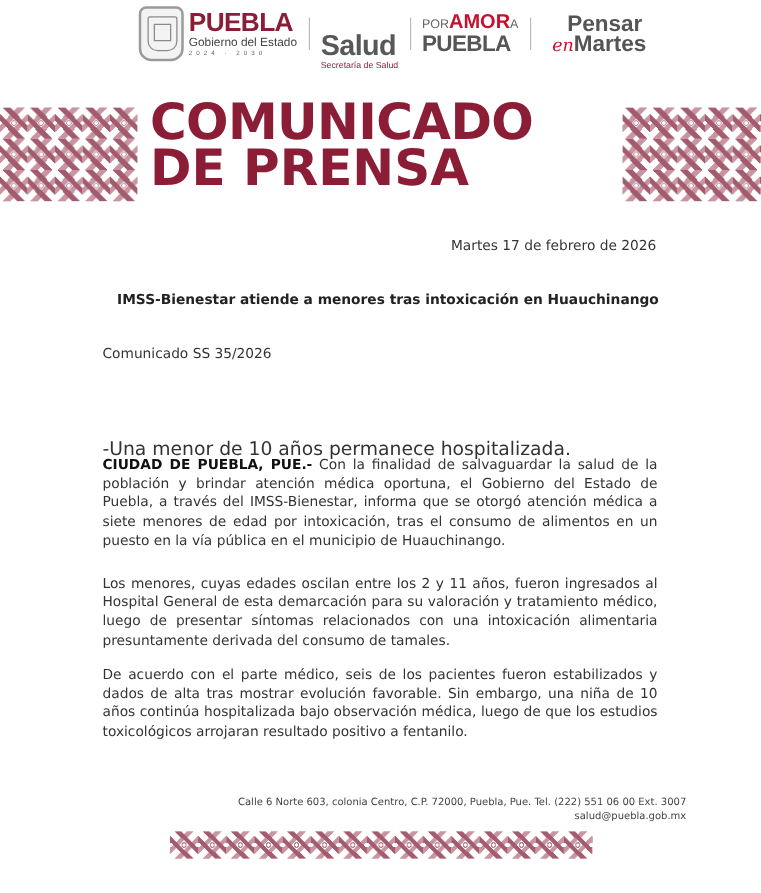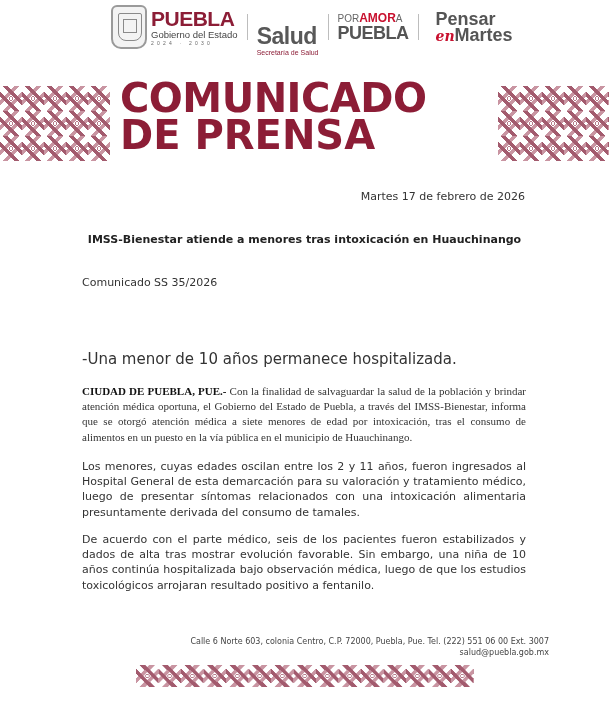--- a/index.html
+++ b/index.html
@@ -14,49 +14,49 @@
   .puebla-gov { margin-left: 4px; display: flex; flex-direction: column; line-height: 1; }
   .puebla-gov .big { font-family: "Liberation Sans", sans-serif; font-weight: 900; font-size: 21px; color: #8c1d36; letter-spacing: -0.5px; }
   .puebla-gov .sub { font-family: "Liberation Sans", sans-serif; font-size: 9.5px; color: #444; margin-top: 1px; }
   .puebla-gov .years { font-family: "Liberation Sans", sans-serif; font-size: 5px; color: #666; letter-spacing: 3.2px; margin-top: 2px; }
   .sep { width: 1px; height: 26px; background: #bdbdbd; margin: 0 9px; }
   .salud { display: flex; flex-direction: column; line-height: 1; }
   .salud .big { font-family: "Liberation Sans", sans-serif; font-weight: 900; font-size: 23px; color: #585858; letter-spacing: -0.5px; margin-top: 26px; }
   .salud .sub { font-family: "Liberation Sans", sans-serif; font-size: 7px; color: #8c1d36; margin-top: 1px; }
   .poramor { display: flex; flex-direction: column; line-height: 1; }
   .poramor .top { font-family: "Liberation Sans", sans-serif; font-size: 10px; color: #666; }
-  .poramor .top b { color: #c8102e; font-weight: 900; font-size: 12px; }
+  .poramor .top b { color: #c8102e; font-weight: 900; font-size: 16px; }
   .poramor .big { font-family: "Liberation Sans", sans-serif; font-weight: 900; font-size: 18px; color: #555; letter-spacing: -0.5px; }
   .pensar { display: flex; flex-direction: column; line-height: 0.9; position: relative; padding-left: 8px; }
-  .pensar .top { font-family: "Liberation Sans", sans-serif; font-weight: 900; font-size: 18px; color: #555; }
+  .pensar .top { font-family: "Liberation Sans", sans-serif; font-weight: 900; font-size: 18px; color: #555; margin-left: 12px; }
   .pensar .bot { font-family: "Liberation Sans", sans-serif; font-weight: 900; font-size: 18px; color: #555; }
-  .pensar .bot i { font-family: "DejaVu Serif", serif; font-style: italic; font-weight: bold; color: #c8102e; font-size: 14px; }
+  .pensar .bot i { font-family: "DejaVu Serif", serif; font-style: italic; font-weight: normal; color: #c8102e; font-size: 14px; }
 
   
   .pattern { position: absolute; background-image:
       radial-gradient(circle at 50% 50%, transparent 1.3px, #b07080 1.4px, #b07080 2.2px, transparent 2.3px),
       linear-gradient(45deg, transparent 30%, #9a4a5f 30%, #9a4a5f 42%, transparent 42%, transparent 58%, #9a4a5f 58%, #9a4a5f 70%, transparent 70%),
       linear-gradient(-45deg, transparent 30%, #c48a98 30%, #c48a98 42%, transparent 42%, transparent 58%, #c48a98 58%, #c48a98 70%, transparent 70%);
     background-size: 22px 25px; opacity: 0.9; }
   .pattern.left { left: 0; top: 86px; width: 110px; height: 75px; }
   .pattern.right { left: 498px; top: 86px; width: 111px; height: 75px; }
   .pattern.bottom { left: 136px; top: 665px; width: 338px; height: 22px; background-size: 22.5px 22px; }
 
   
   .title { position: absolute; left: 120px; top: 80px; width: 370px; font-family: "DejaVu Sans", sans-serif; font-weight: bold; color: #8c1d36; line-height: 37px; }
   .title .l1 { font-size: 40px; letter-spacing: -0.5px; display: block; }
   .title .l2 { font-size: 40px; letter-spacing: 0px; display: block; }
 
   
   .date { position: absolute; right: 84px; top: 190px; font-size: 11px; color: #333; }
-  .headline { position: absolute; left: 82px; width: 445px; top: 233px; text-align: center; font-size: 11px; font-weight: bold; color: #222; }
+  .headline { position: absolute; left: 82px; width: 445px; top: 233px; text-align: right; font-size: 11px; font-weight: bold; color: #222; }
   .comm-no { position: absolute; left: 82px; top: 276px; font-size: 11px; color: #333; }
   .bullet { position: absolute; left: 82px; top: 318px; font-size: 15px; color: #333; margin-top: 32px; }
   .para { position: absolute; left: 82px; width: 444px; font-size: 11px; line-height: 15.2px; color: #333; text-align: justify; text-align-last: left; }
-  .p1 { top: 384px; font-family: Liberation Serif, serif; }
+  .p1 { top: 364px; }
   .p2 { top: 459px; }
   .p3 { top: 532px; }
   .para b { color: #111; }
 
   
   .footer { position: absolute; left: 60px; width: 489px; top: 636px; text-align: right; font-size: 8px; line-height: 11px; color: #444; }
 </style>
 </head>
 <body>
 

